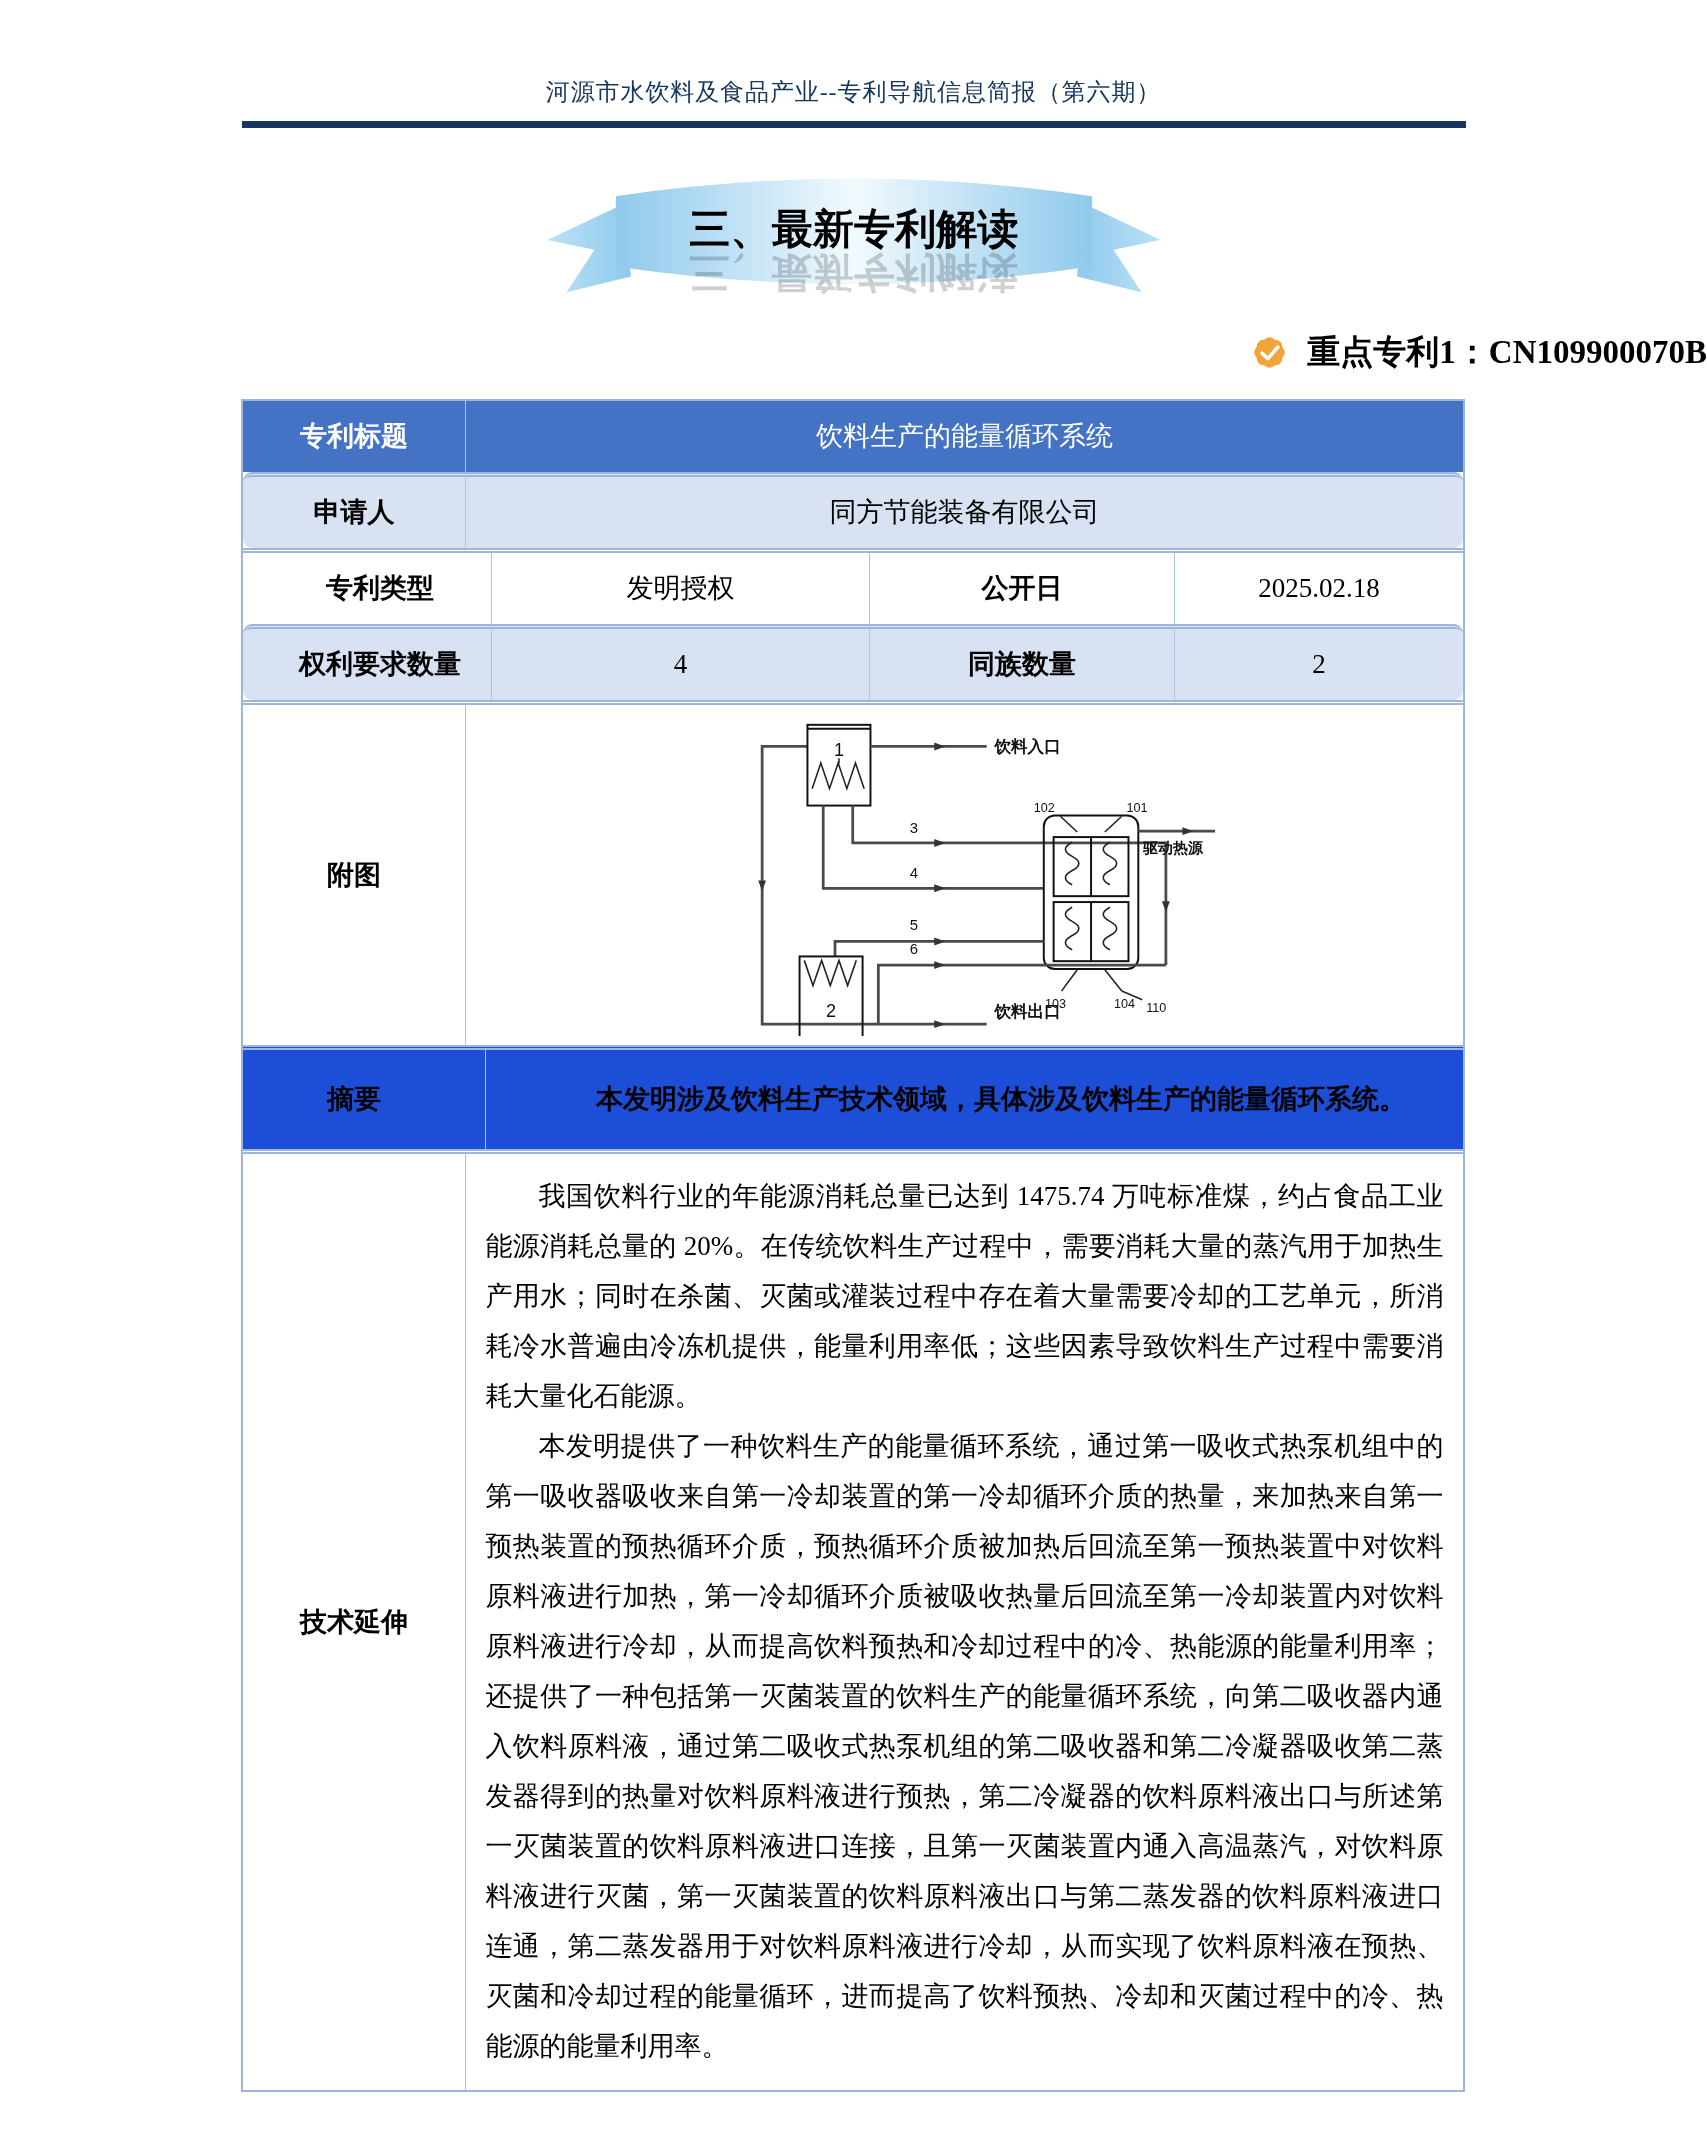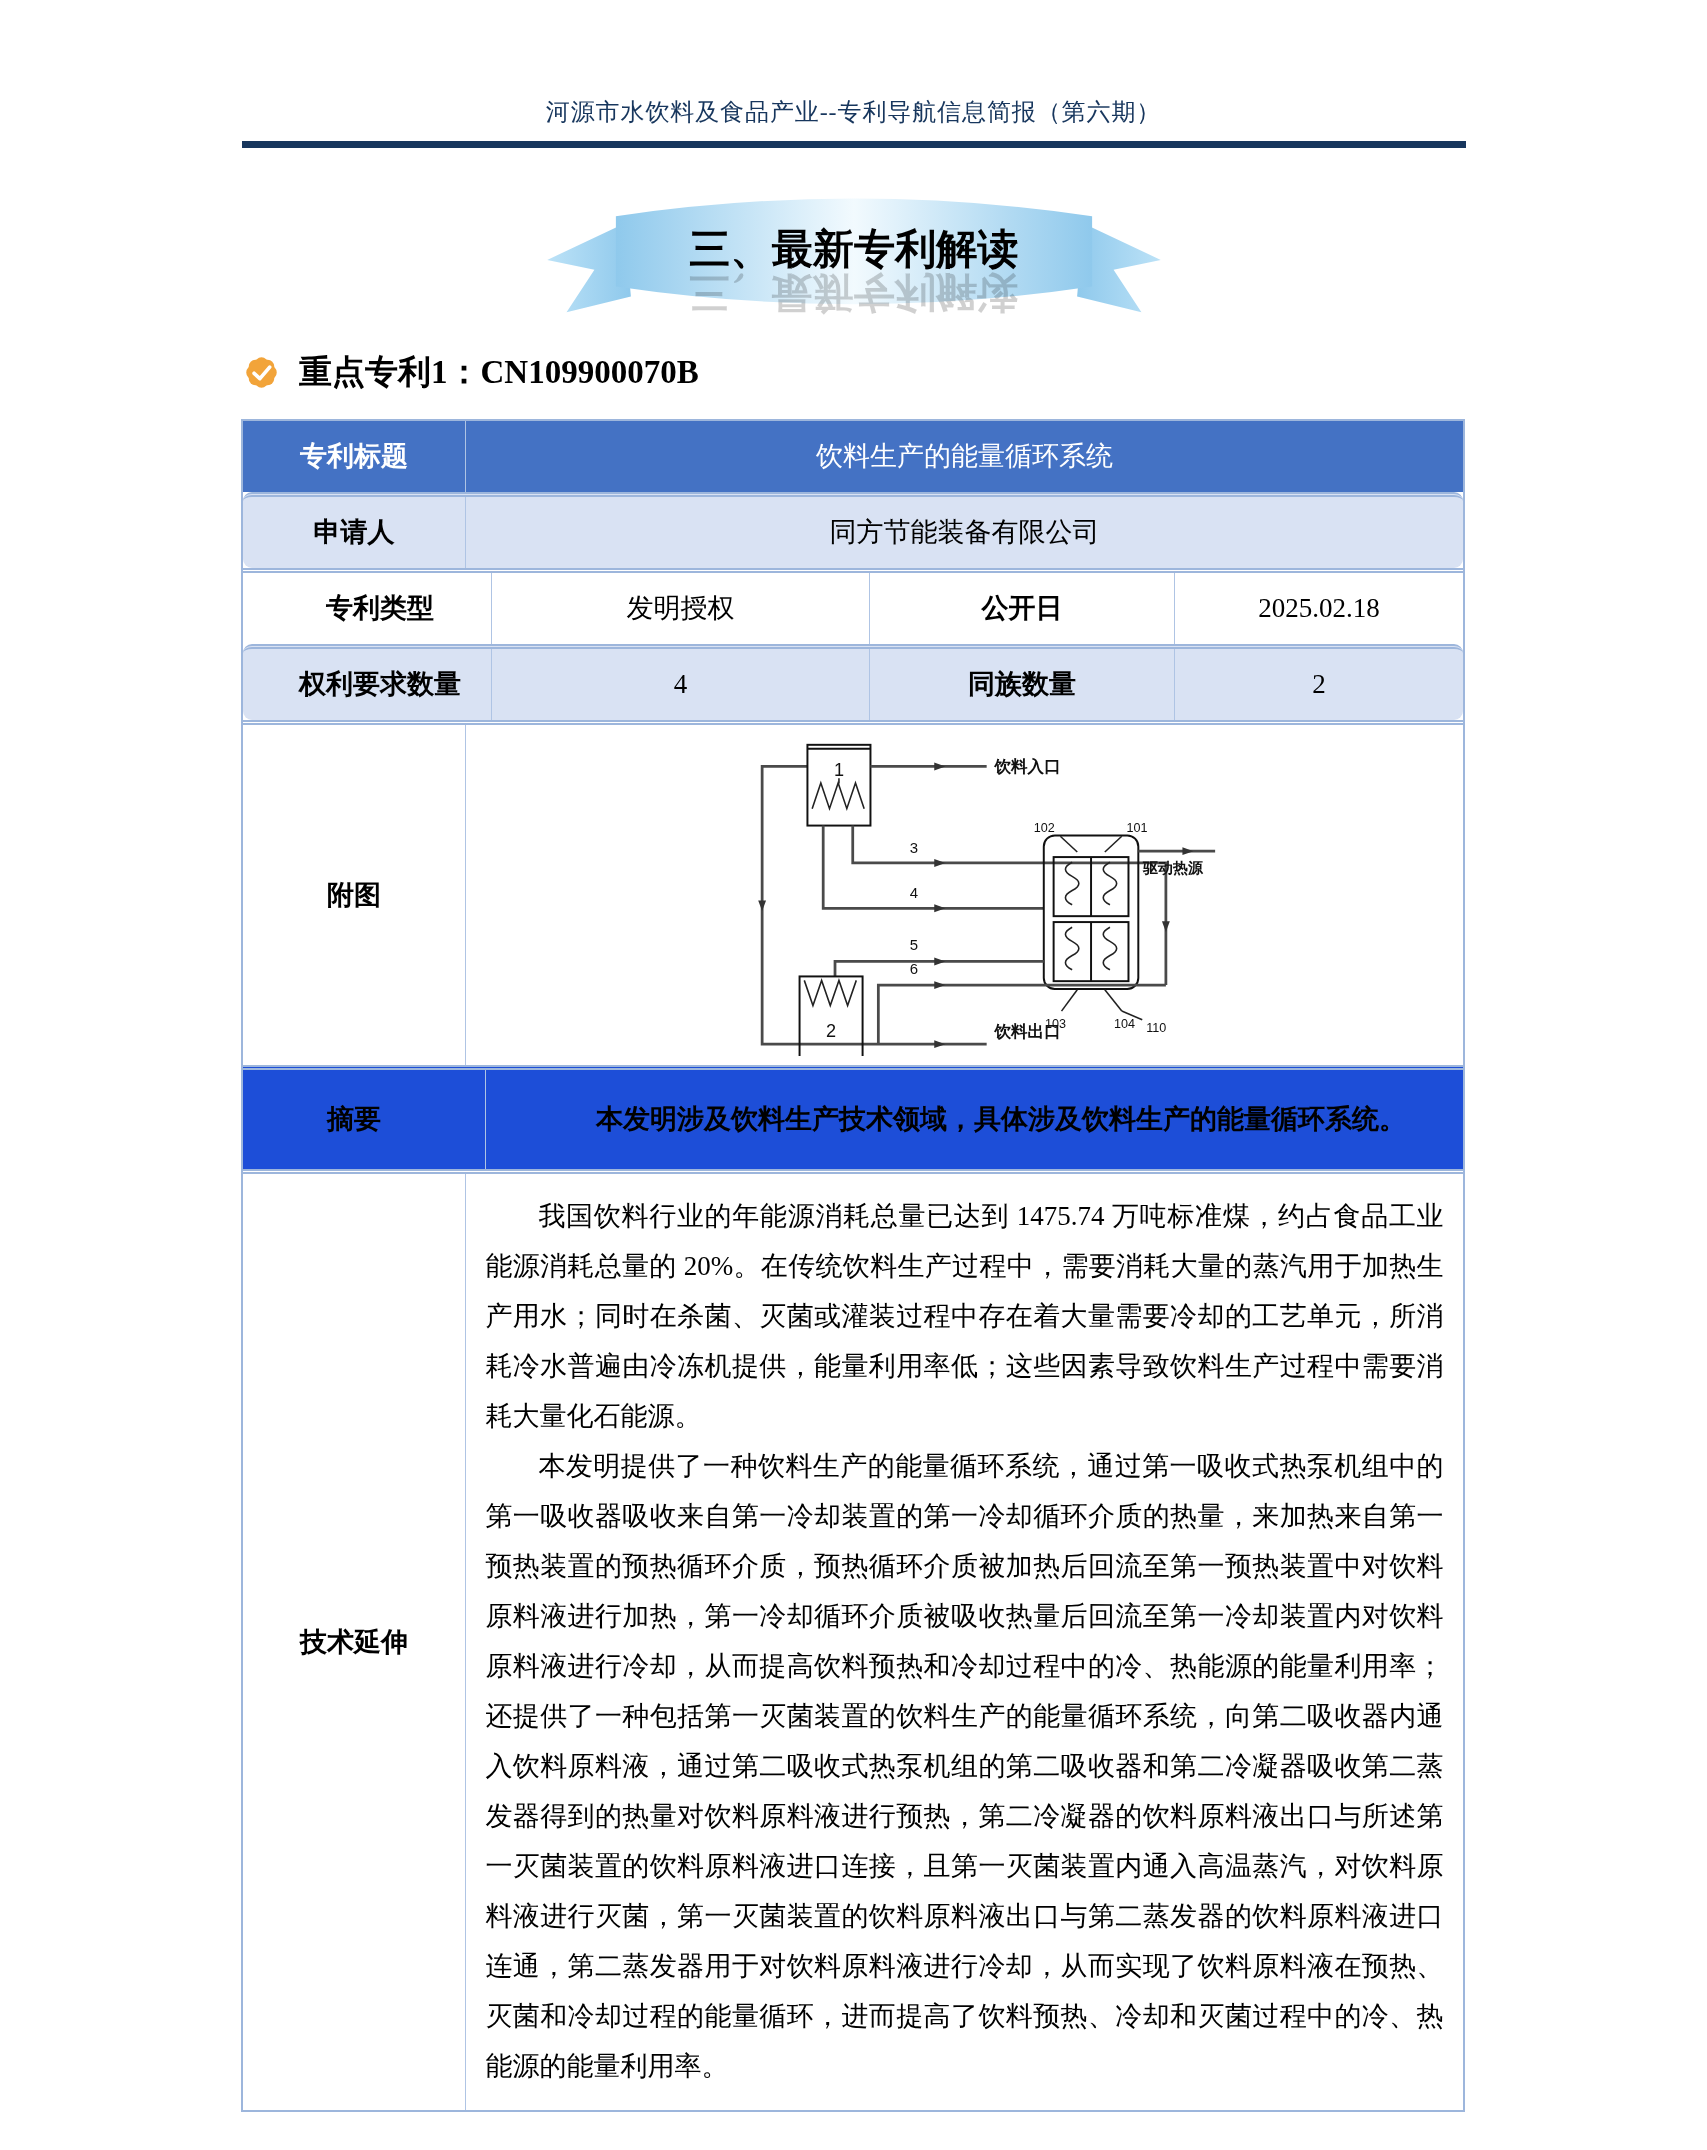--- a/index.html
+++ b/index.html
@@ -5,30 +5,30 @@
   html,body{margin:0;padding:0;background:#ffffff;}
   .page{
     position:relative;
     width:1707px;height:2414px;
     background:#ffffff;
     overflow:hidden;
     font-family:"Liberation Serif","DejaVu Serif",serif;
     color:#000;
   }
   
-  .doc-header{padding-top:96px;text-align:center;}
+  .doc-header{padding-top:76px;text-align:center;}
   .doc-header .htitle{
     font-size:24px;color:#17365D;letter-spacing:0.9px;
     font-family:"Liberation Serif","DejaVu Serif",serif;
   }
   .header-rule{width:1224px;height:6.5px;background:#17365D;margin:13px auto 0 auto;}
   
   .banner-wrap{margin-top:39px;display:flex;justify-content:center;}
   
-  .section-head{margin:30px 0 0 241px;display:flex;align-items:center;gap:17px;}
+  .section-head{margin:30px 0 0 241px;display:flex;align-items:center;gap:17px;justify-content:flex-end;}
   .section-head .stext{font-size:33px;font-weight:bold;}
   
   .tbl{
     width:1224px;margin:24px 0 0 241px;
     border:2.2px solid #9DB6DC;box-sizing:border-box;
   }
   .trow{display:flex;align-items:stretch;}
   .trow + .trow{border-top:5.6px double #9DB6DC;}
   .tcell{box-sizing:border-box;display:flex;align-items:center;justify-content:center;}
   .tcell + .tcell{border-left:1.7px solid #AFC4E4;}

